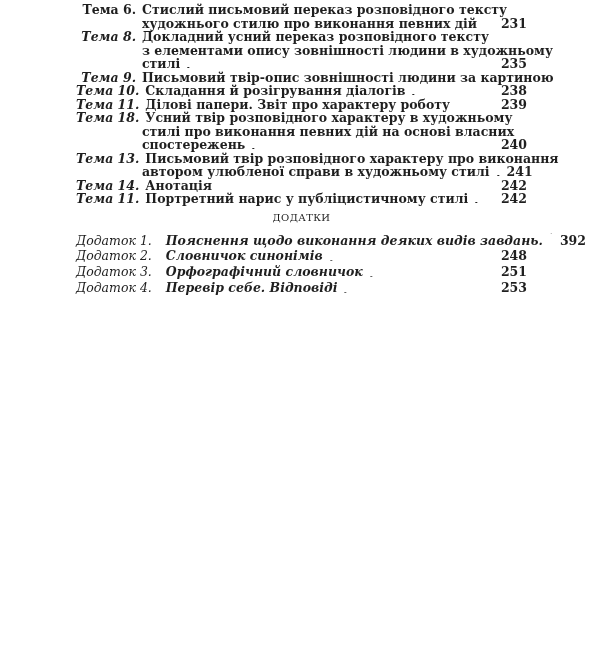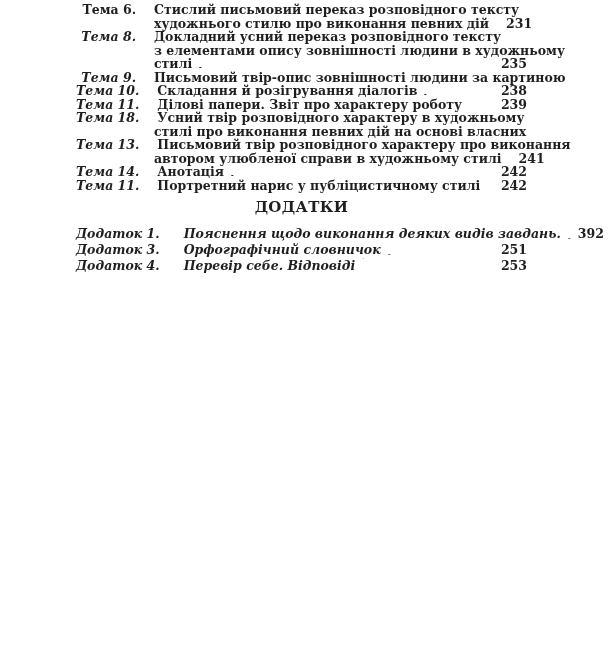--- a/index.html
+++ b/index.html
@@ -22,21 +22,21 @@
   .row {
     display: flex;
     line-height: 13.5px;
     font-size: 12.5px;
     font-weight: bold;
     white-space: nowrap;
   }
   .lbl {
     flex: 0 0 60px;
     text-align: right;
-    margin-right: 18px;
+    margin-right: 6px;
   }
   .it { font-style: italic; }
   .txt { flex: 0 0 auto; }
   .leader {
     flex: 1 1 auto;
     min-width: 8px;
     align-self: stretch;
     background-image: radial-gradient(circle at 1.4px 1.4px, #242424 1.15px, transparent 1.55px);
     background-repeat: repeat-x;
     background-position: 3px calc(100% - 3.5px);
@@ -44,33 +44,33 @@
   }
   .pg {
     flex: 0 0 auto;
     min-width: 24px;
     font-weight: bold;
     font-style: normal;
   }
   .apx-head {
     margin-top: 6px;
     text-align: center;
-    font-weight: bold;
-    font-size: 15px;
+    font-weight: normal;
+    font-size: 10px;
     letter-spacing: 0.4px;
   }
   .apx { margin-top: 10px; }
   .apx .row {
     line-height: 15.8px;
     font-weight: normal;
   }
   .alabel {
     font-style: italic;
-    font-weight: bold;
-    margin-right: 24px;
+    font-weight: normal;
+    margin-right: 14px;
   }
   .atext {
     font-style: italic;
     font-weight: bold;
   }
 </style>
 </head>
 <body>
 
 <div class="page">
@@ -130,20 +130,26 @@
     <div class="row">
       <span class="lbl it">Тема 18.</span>
       <span class="txt">Усний твір розповідного характеру в художньому</span>
     </div>
 
     <div class="row">
       <span class="lbl"></span>
       <span class="txt">стилі про виконання певних дій на основі власних</span>
     </div>
 
+    <div class="row">
+      <span class="lbl"></span>
+      <span class="txt">спостережень</span>
+      <span class="leader"></span>
+      <span class="pg">240</span>
+    </div>
 
     <div class="row">
       <span class="lbl it">Тема 13.</span>
       <span class="txt">Письмовий твір розповідного характеру про виконання</span>
     </div>
 
     <div class="row">
       <span class="lbl"></span>
       <span class="txt">автором улюбленої справи в художньому стилі</span>
       <span class="leader"></span>
@@ -170,20 +176,26 @@
 
   <div class="apx">
 
     <div class="row">
       <span class="alabel">Додаток 1.</span>
       <span class="atext">Пояснення щодо виконання деяких видів завдань.</span>
       <span class="leader"></span>
       <span class="pg">392</span>
     </div>
 
+    <div class="row">
+      <span class="alabel">Додаток 2.</span>
+      <span class="atext">Словничок синонімів</span>
+      <span class="leader"></span>
+      <span class="pg">248</span>
+    </div>
 
     <div class="row">
       <span class="alabel">Додаток 3.</span>
       <span class="atext">Орфографічний словничок</span>
       <span class="leader"></span>
       <span class="pg">251</span>
     </div>
 
     <div class="row">
       <span class="alabel">Додаток 4.</span>

